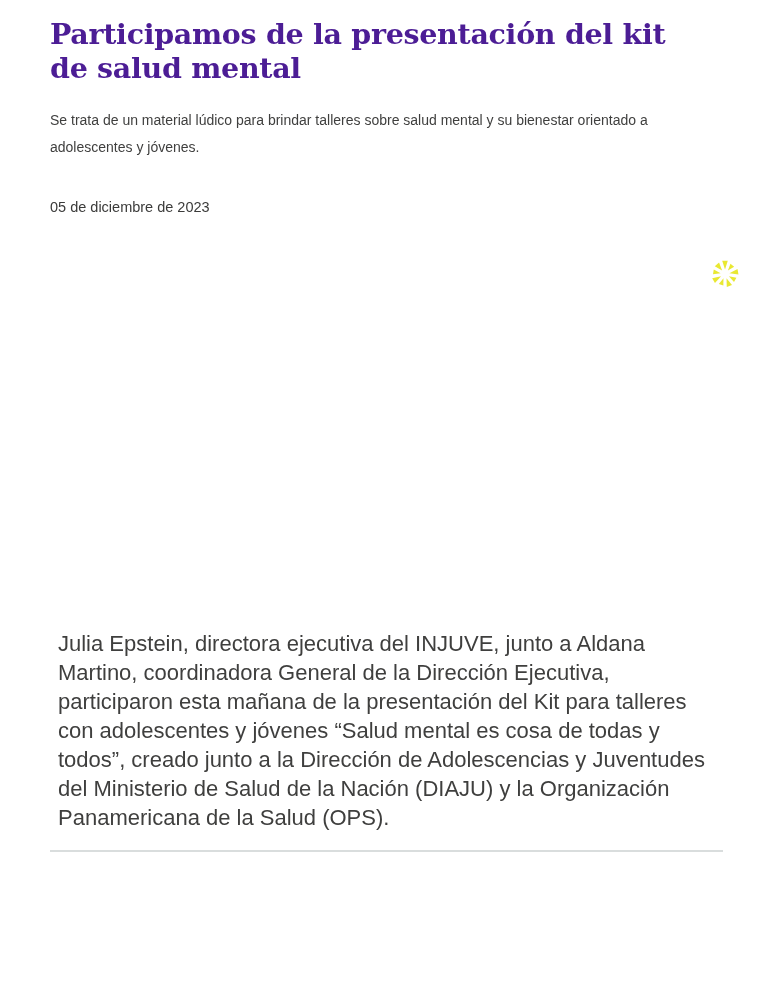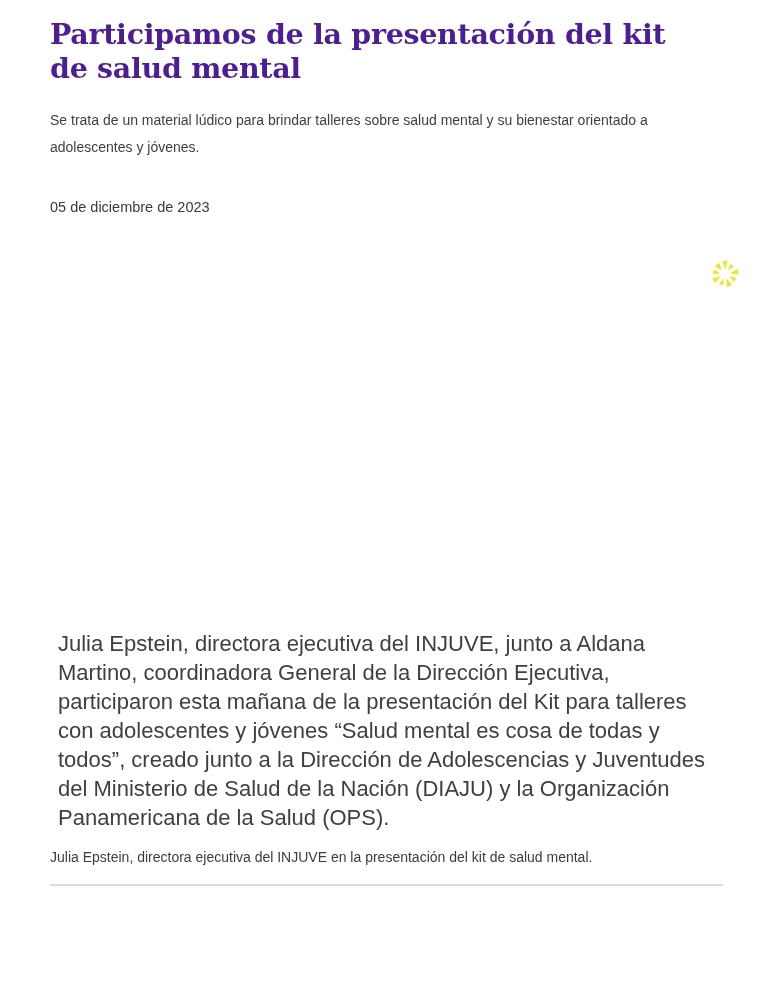--- a/index.html
+++ b/index.html
@@ -122,17 +122,16 @@
         <path d="M17 12.5 L14.2 3.8 L19.8 3.8 Z" transform="rotate(240 17 17)"></path>
         <path d="M17 12.5 L14.6 5.2 L19.4 5.2 Z" transform="rotate(280 17 17)"></path>
         <path d="M17 12.5 L14.2 4.4 L19.8 4.4 Z" transform="rotate(320 17 17)"></path>
       </g>
     </svg>
   </div>
 
   <p class="body-text">Julia Epstein, directora ejecutiva del INJUVE, junto a Aldana Martino, coordinadora General de la Dirección Ejecutiva, participaron esta mañana de la presentación del Kit para talleres con adolescentes y jóvenes “Salud mental es cosa de todas y todos”, creado junto a la Dirección de Adolescencias y Juventudes del Ministerio de Salud de la Nación (DIAJU) y la Organización Panamericana de la Salud (OPS).</p>
 
 
-  <p class="caption">Julia Epstein, directora ejecutiva del INJUVE en la presentación del kit de salud mental.</p>
 
   <hr class="divider">
 
 </main>
 
 </body></html>

